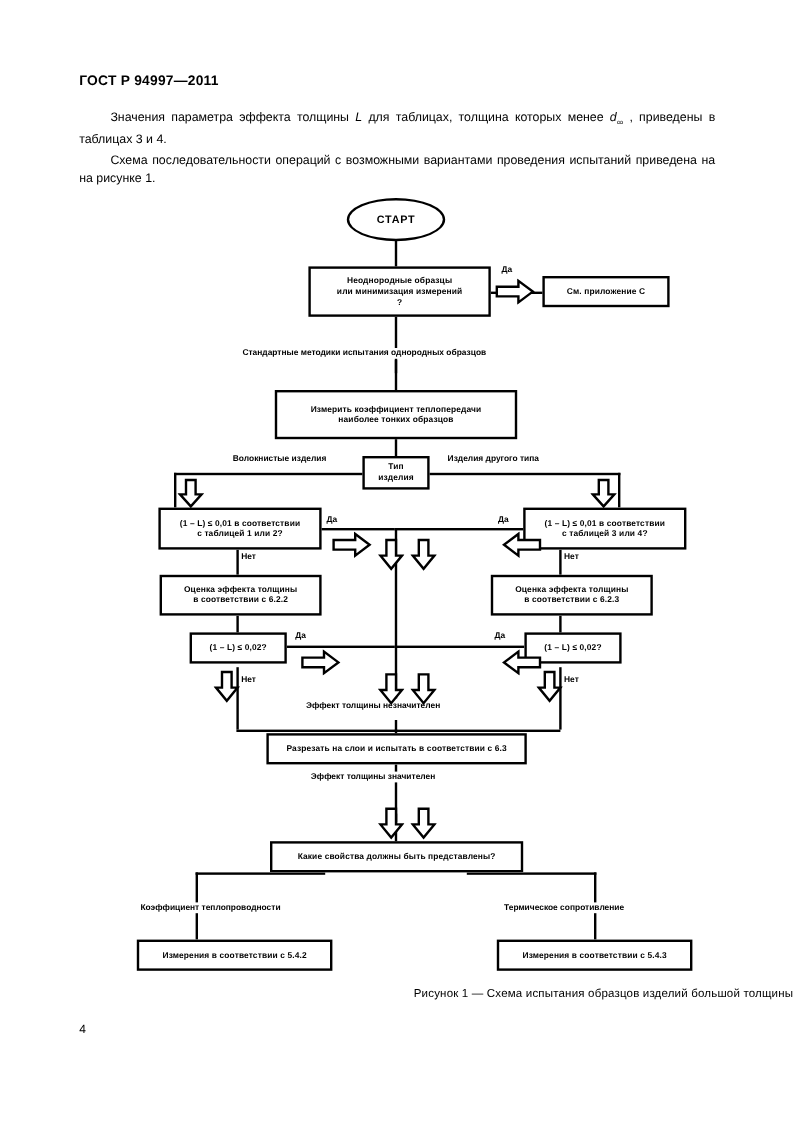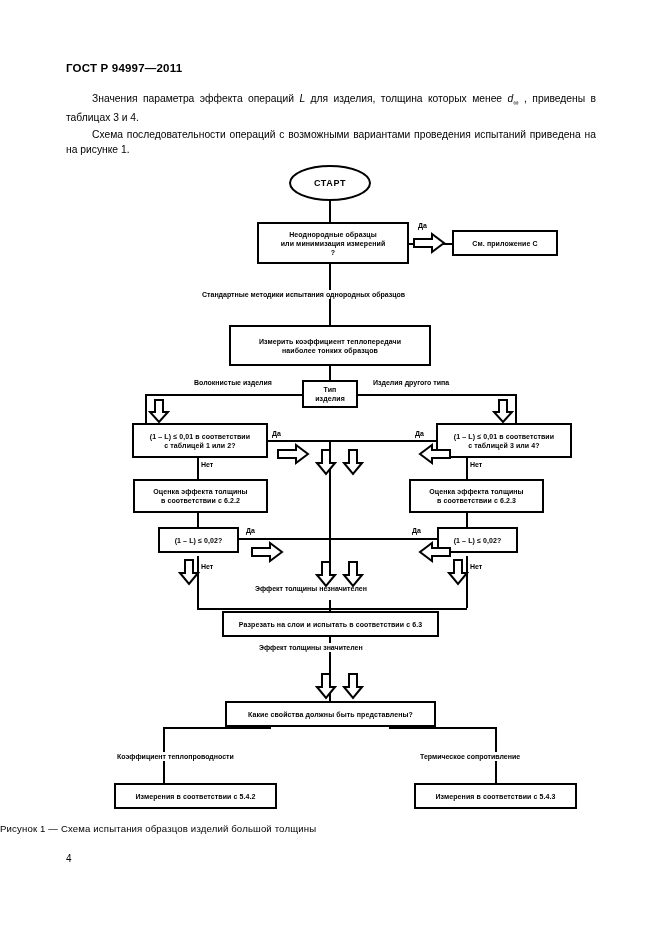--- a/index.html
+++ b/index.html
@@ -44,21 +44,21 @@
     left: 66px;
     top: 853px;
     font-size: 10px;
   }
 
   .fig-caption {
     position: absolute;
     left: 0;
     top: 823px;
     width: 661px;
-    text-align: left;
+    text-align: right;
     font-size: 9.6px;
     letter-spacing: 0.15px;
   }
 
   
   #chart {
     position: absolute;
     left: 0;
     top: 0;
     width: 661px;
@@ -114,21 +114,21 @@
   .vln { width: 2px; }
 
   
   .barrow { position: absolute; z-index: 5; }
 </style>
 </head>
 <body>
 
 <div class="std-no">ГОСТ Р 94997—2011</div>
 
-<div class="para para-1"><span class="indent"></span><span>Значения параметра эффекта операций </span><span class="ital">L</span><span> для изделия, толщина которых менее </span><span class="ital">d</span><span class="sub">∞</span><span> , приведены в таблицах 3 и 4.</span></div>
+<div class="para para-1"><span class="indent"></span><span>Значения параметра эффекта толщины </span><span class="ital">L</span><span> для таблицах, толщина которых менее </span><span class="ital">d</span><span class="sub">∞</span><span> , приведены в таблицах 3 и 4.</span></div>
 
 <div class="para para-2"><span class="indent"></span><span>Схема последовательности операций с возможными вариантами проведения испытаний приведена на на рисунке 1.</span></div>
 
 <div class="page-num">4</div>
 <div class="fig-caption">Рисунок 1 — Схема испытания образцов изделий большой толщины</div>
 
 <div id="chart">
 
   <div class="ln vln" style="left:329px; top:200px; height:24px;"></div>
 

